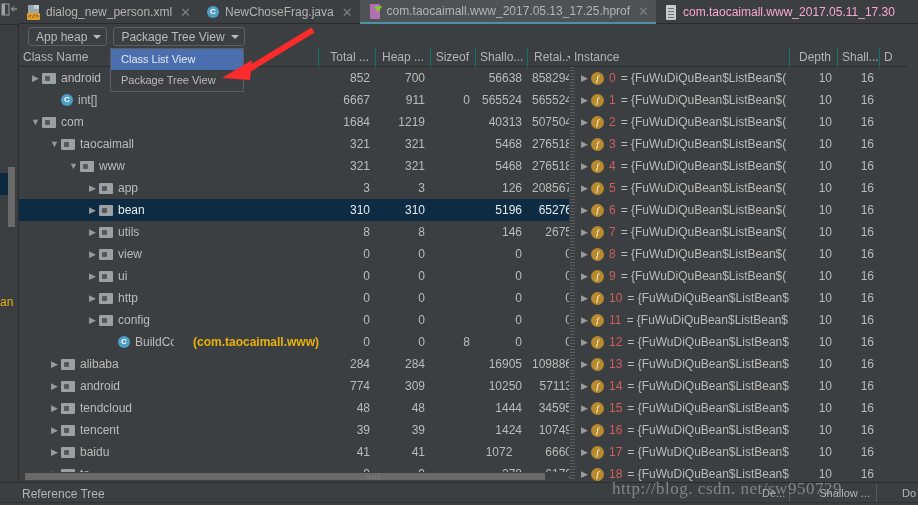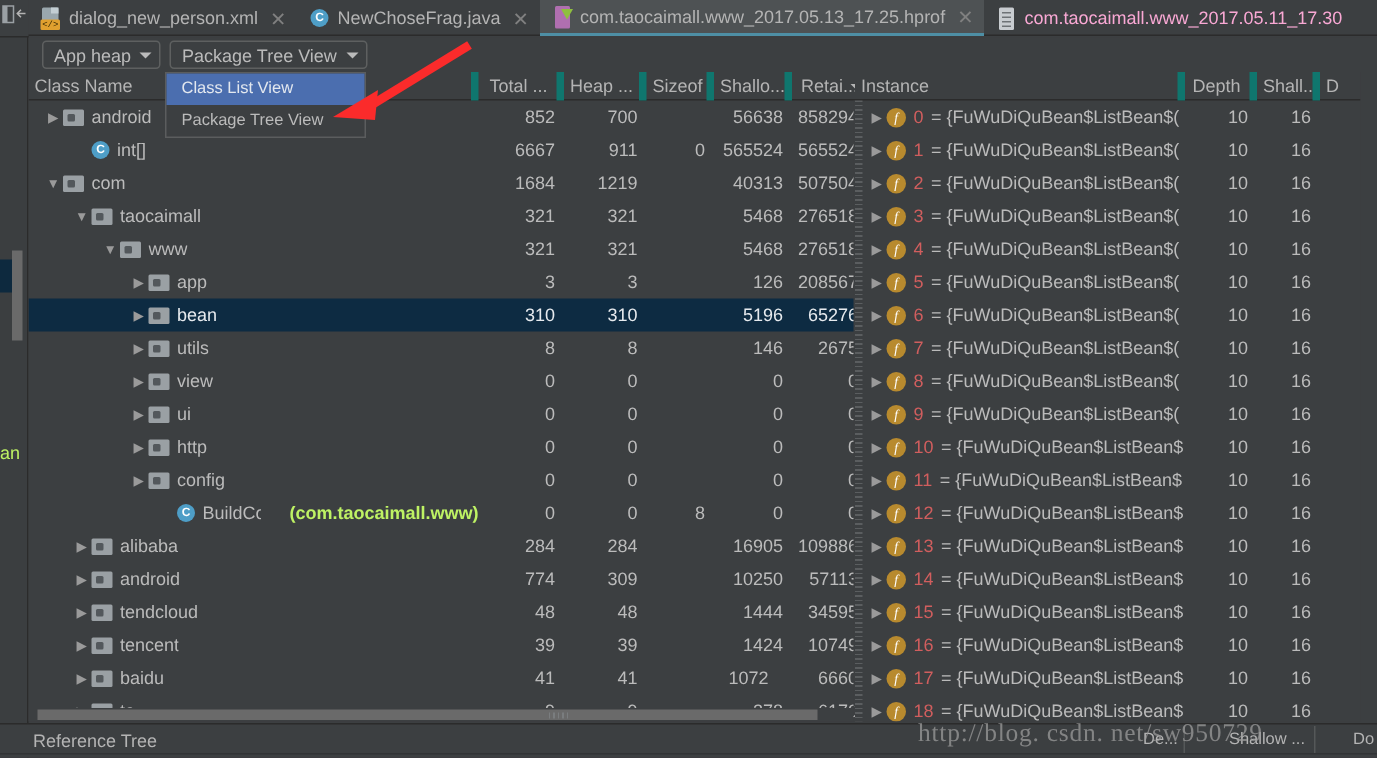--- a/index.html
+++ b/index.html
@@ -131,21 +131,21 @@
   }
 
   
   .thead {
     display: flex; height: 19px; background: #3c3f41;
     border-bottom: 1px solid #2b2b2b; align-items: center;
     font-size: 12px; color: #b4b4b4;
   }
   .th {
     height: 19px; line-height: 19px; position: relative;
-    border-right: 5px solid #0f766e; padding: 0 4px;
+    border-right: 1px solid #0f766e; padding: 0 4px;
     overflow: hidden; white-space: nowrap;
   }
   .th.num { text-align: right; }
   .th.sorted::after {
     content: ""; position: absolute; right: 3px; top: 8px;
     border-left: 4px solid transparent; border-right: 4px solid transparent;
     border-top: 4px solid #b4b4b4;
   }
 
   
@@ -173,21 +173,21 @@
     border-radius: 50%; background: #4e9ec7; color: #ffffff;
     font-size: 8px; line-height: 12px; text-align: center; font-weight: bold;
   }
   .fld-ic {
     width: 13px; height: 13px; flex: 0 0 13px; margin-right: 5px;
     border-radius: 50%; background: #b88a2e; color: #ffffff;
     font-size: 9px; line-height: 13px; text-align: center;
     font-family: "Liberation Serif", serif; font-style: italic;
   }
   .rowname { overflow: hidden; text-overflow: clip; }
-  .dim { color: #bef264; text-align: right; }
+  .dim { color: #eab308; text-align: right; }
   .num {
     text-align: right; overflow: hidden; white-space: nowrap;
     padding-right: 6px;
   }
   .idxnum { color: #d05e5e; }
   .eqtxt { color: #bbbbbb; }
 
   
   .rrow { display: flex; height: 22px; align-items: center; font-size: 12px; }
   .rrow .inst { flex: 0 0 auto; display: flex; align-items: center;

